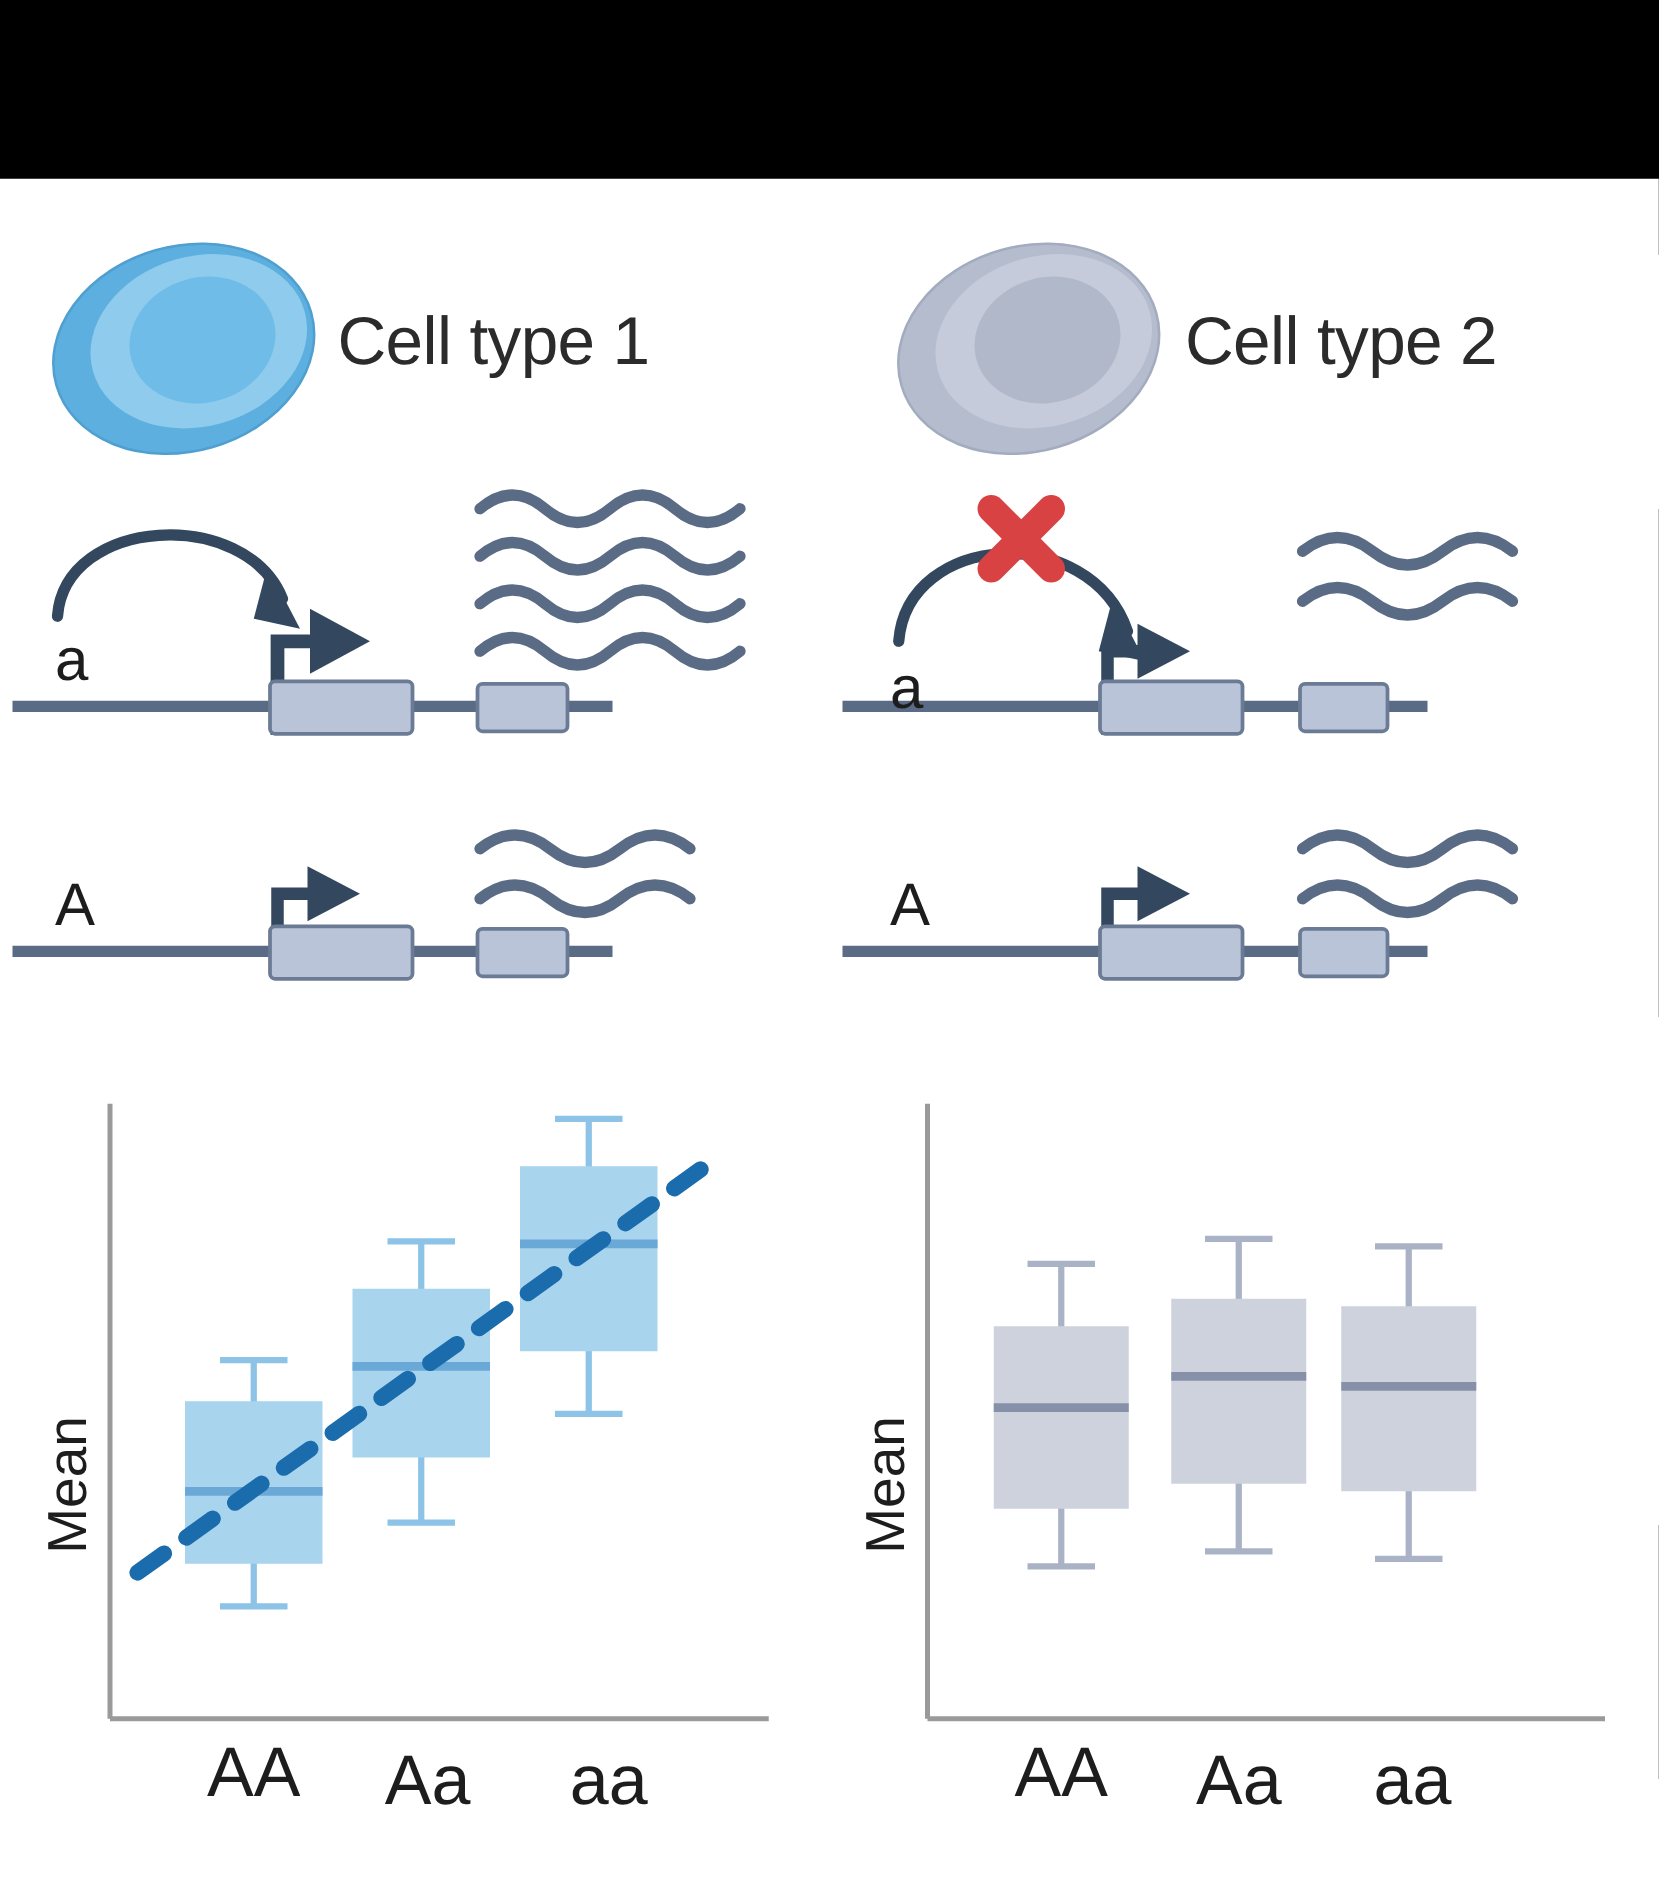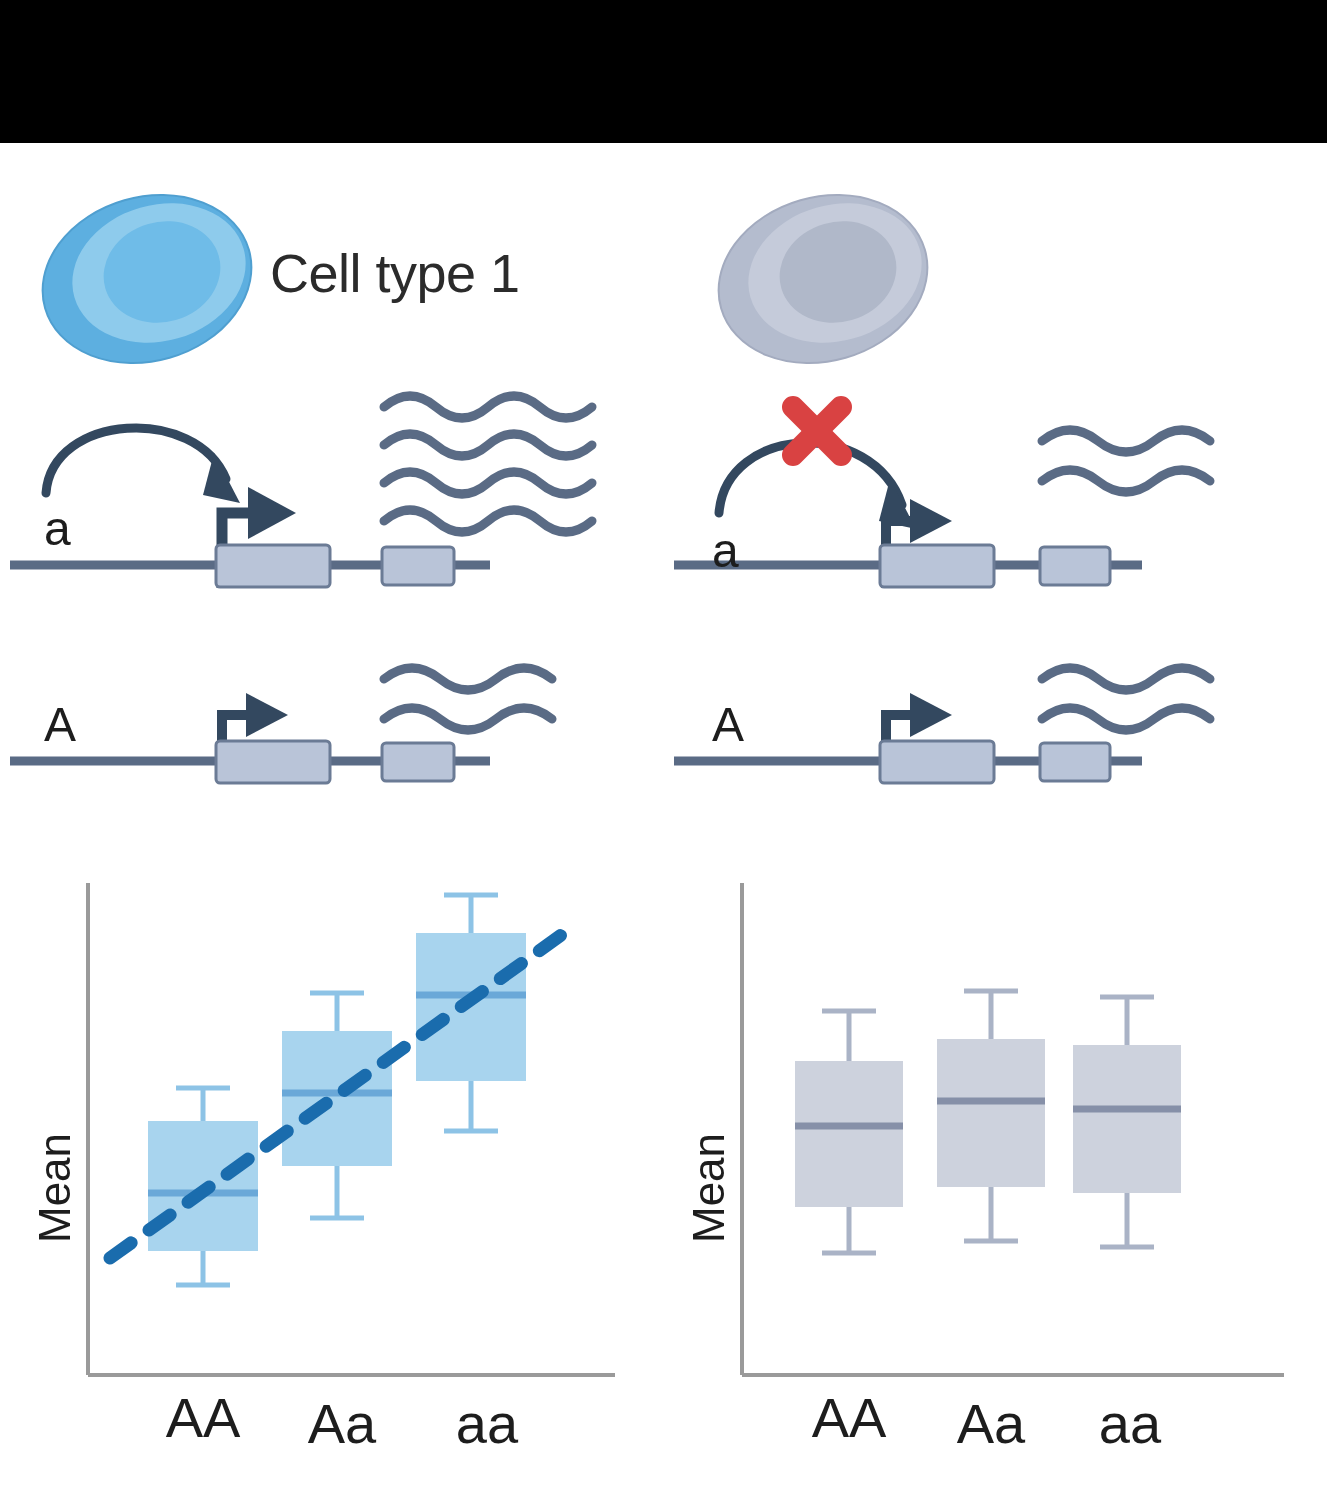--- a/index.html
+++ b/index.html
@@ -138,20 +138,21 @@
     </div>
 
     <div class="panel right">
 
       <div class="cell-header">
         <svg class="cell-ill" viewBox="0 0 218 170">
           <ellipse cx="109" cy="85" rx="106" ry="82" fill="#b4bcce" stroke="#a3abbf" stroke-width="2" transform="rotate(-16 109 85)"></ellipse>
           <ellipse cx="121" cy="79" rx="88" ry="68" fill="#c5cbda" transform="rotate(-16 121 79)"></ellipse>
           <ellipse cx="124" cy="78" rx="59" ry="50" fill="#b0b8c9" transform="rotate(-16 124 78)"></ellipse>
         </svg>
+        <div class="cell-label">Cell type 2</div>
       </div>
 
       <div class="gene-row allele-a">
         <svg width="663" height="250" viewBox="0 0 663 250">
           <g>
             <path d="M55 130 C 62 42, 208 34, 238 122" fill="none" stroke="#33485f" stroke-width="9" stroke-linecap="round"></path>
             <path d="M226 96 L252 146 L215 138 Z" fill="#33485f"></path>
           </g>
 
           <g stroke="#d94242" stroke-width="22" stroke-linecap="round">

